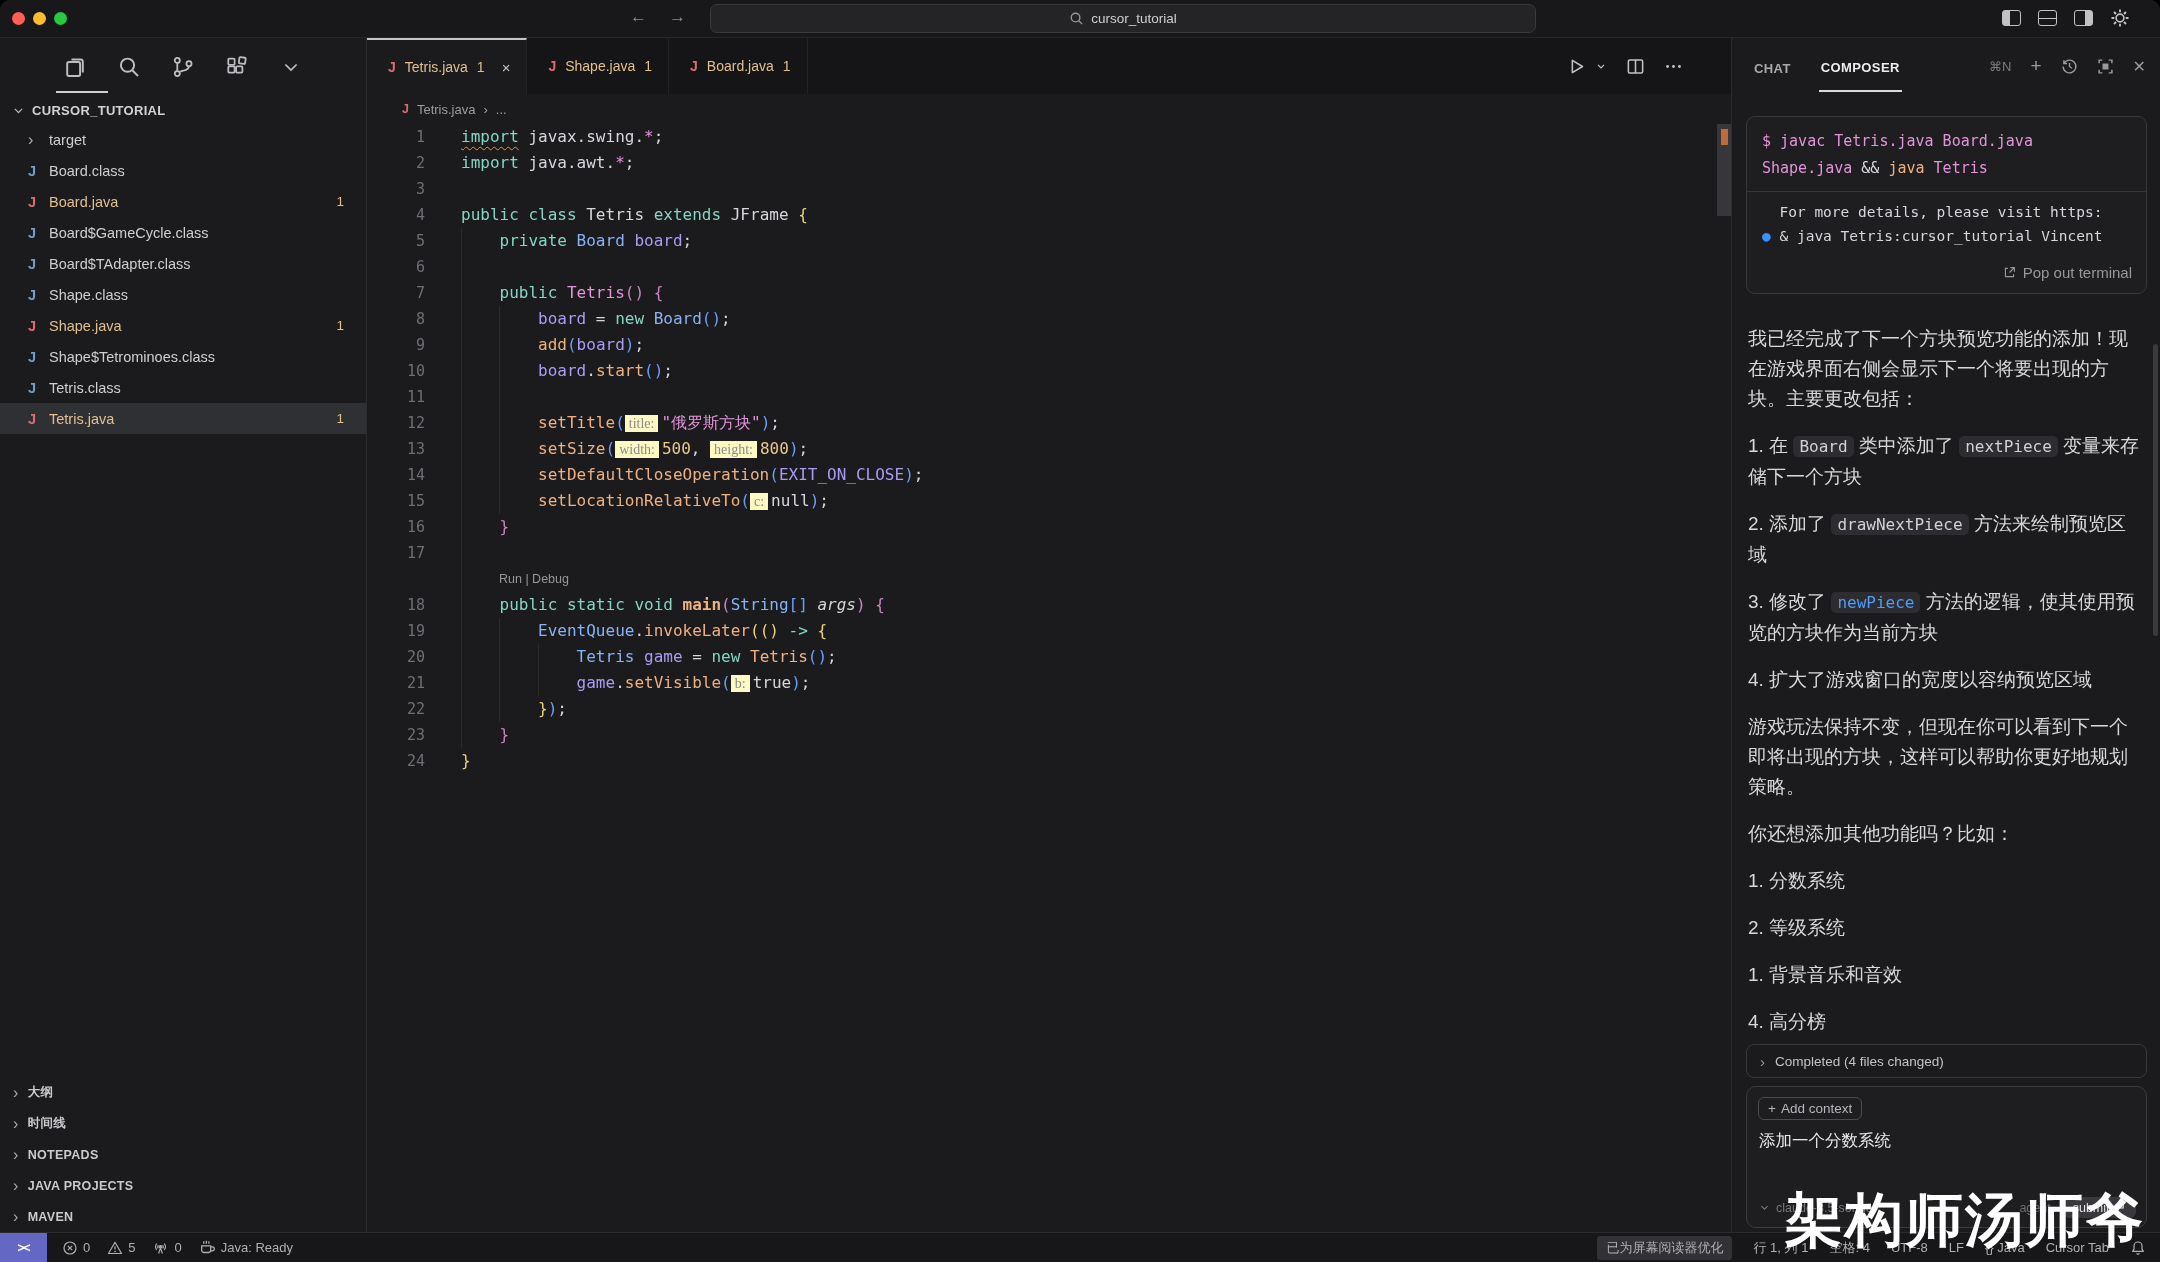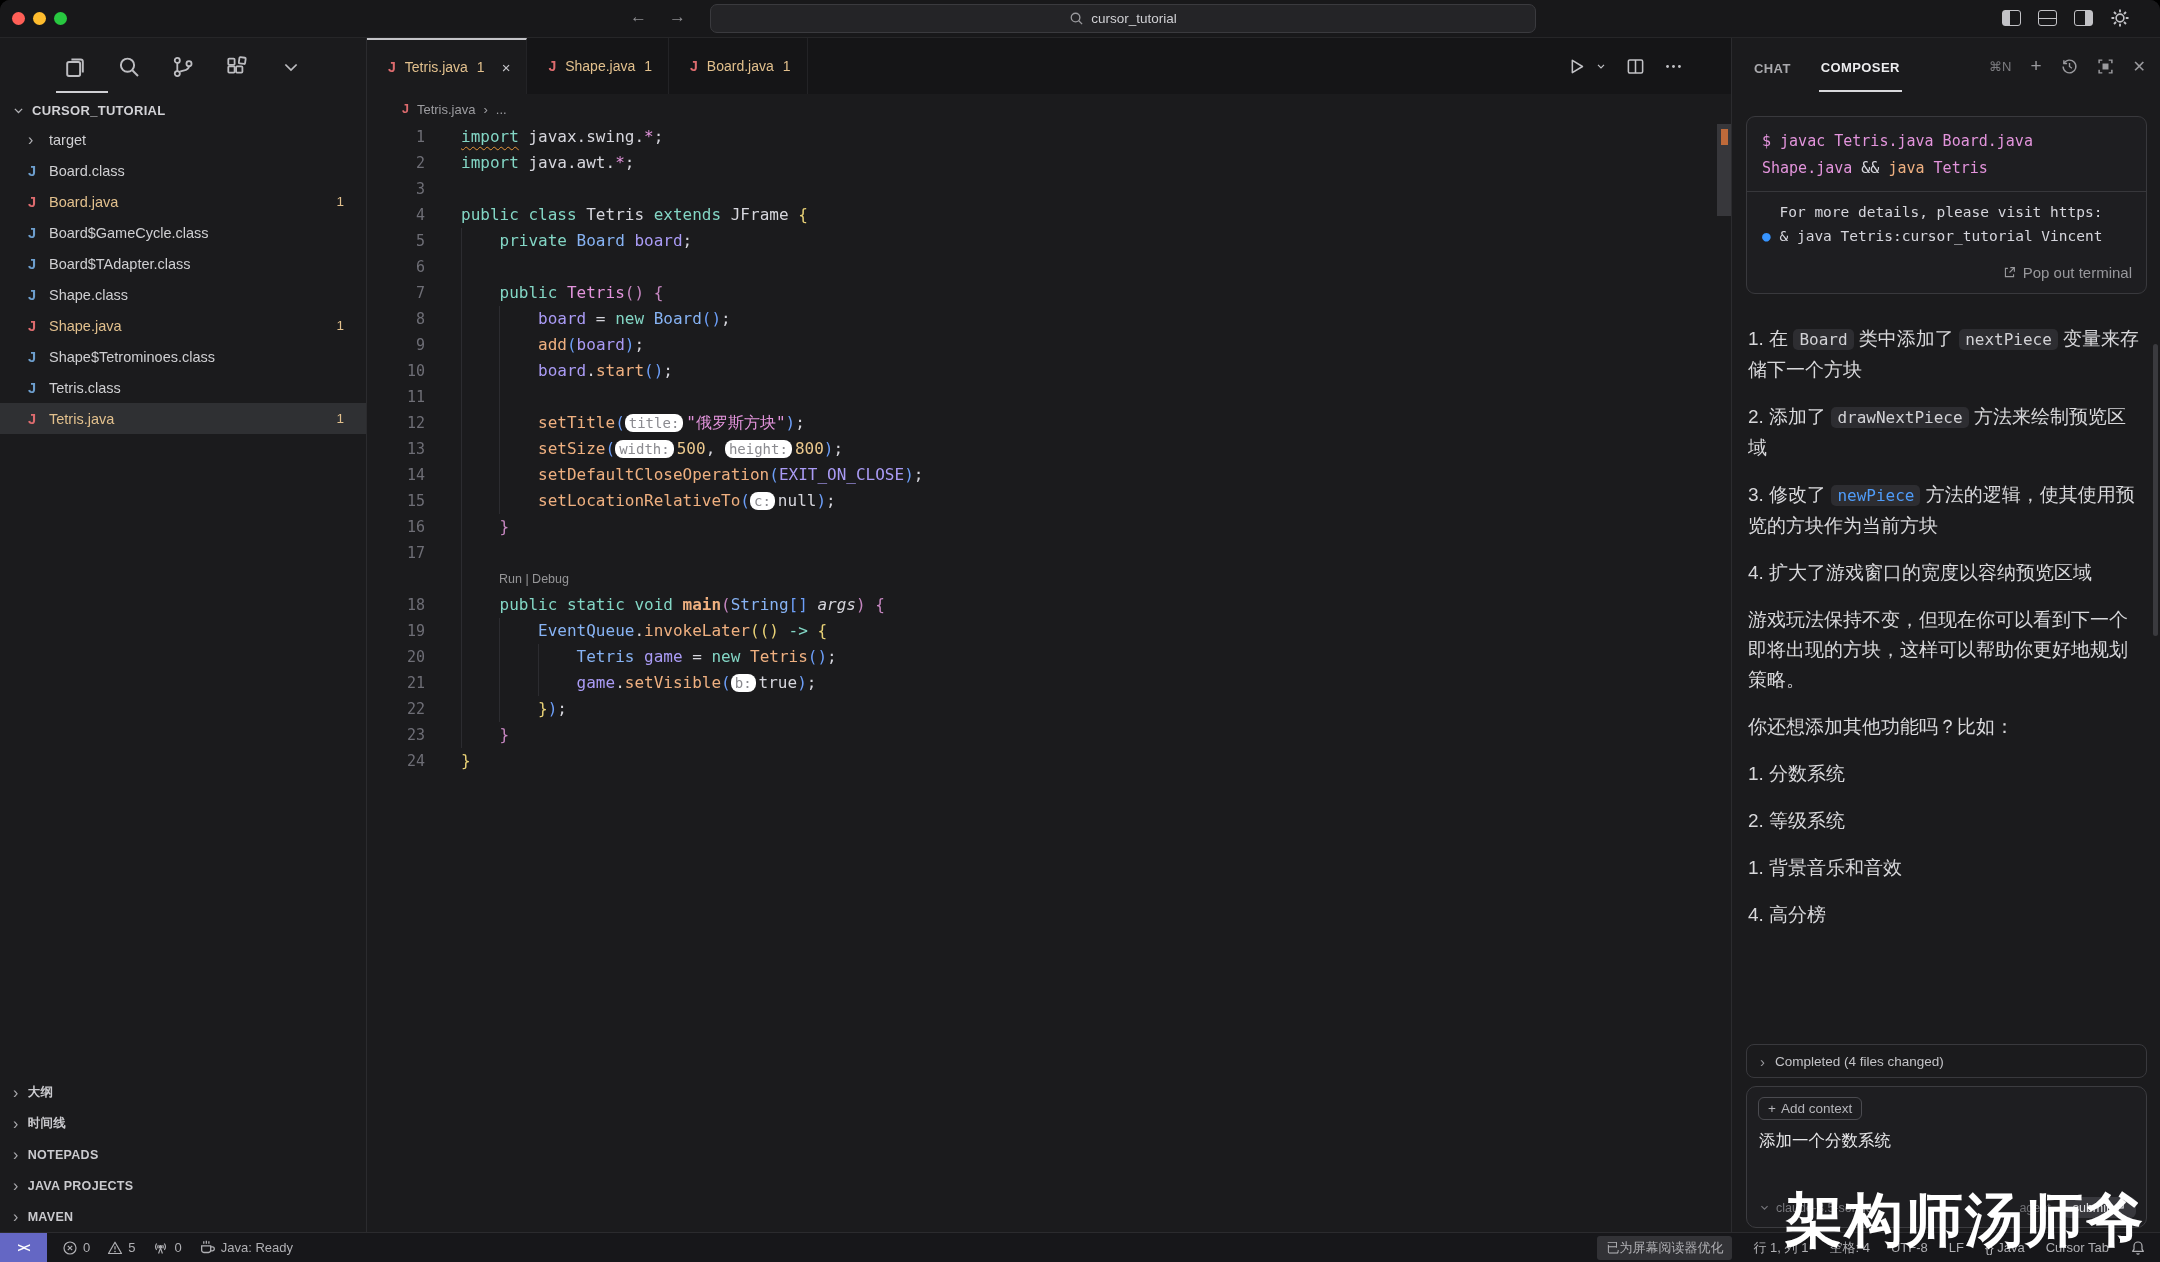--- a/index.html
+++ b/index.html
@@ -50,21 +50,21 @@
   .breadcrumb .jic{font-weight:bold;font-size:12.5px;}
   .codearea{position:absolute;top:86px;left:0;right:0;bottom:0;overflow:hidden;}
   .guide{position:absolute;width:1px;background:#2c2c30;}
   .cline{display:flex;height:26px;line-height:26px;}
   .lnum{width:58px;text-align:right;color:#6e6e76;font-family:"DejaVu Sans Mono",monospace;font-size:15px;flex:none;}
   .ltext{padding-left:36px;font-family:"DejaVu Sans Mono",monospace;font-size:16px;white-space:pre;}
   .lenstext{padding-left:74px;font-family:"Liberation Sans",sans-serif;font-size:12.5px;color:#969698;line-height:26px;}
   .x-k{color:#83d6c5}.x-f{color:#efb080}.x-fb{color:#efb080;font-weight:bold}.x-c{color:#e394dc}
   .x-t{color:#87b3f4}.x-v{color:#aa9bf5}.x-s{color:#e394dc}.x-n{color:#ebc88d}.x-d{color:#d6d6dd}
   .x-y{color:#e8d176}.x-m{color:#c586c0}.x-b{color:#6c9ef8}.x-a{color:#d6d6dd;font-style:italic}
-  .x-i{color:#8a8a8f;background:#ffffff;border-radius:8px;padding:1px 4px;font-size:14px;margin-right:3px;}
+  .x-i{color:#8a8a8f;background:#fef9c3;border-radius:0;padding:1px 4px;font-size:14px;margin-right:3px;font-family:Liberation Serif, serif;}
   .sq{text-decoration:underline wavy #e5953a;text-decoration-thickness:1px;text-underline-offset:4px;}
   .escroll{position:absolute;right:0;top:0;width:14px;height:92px;background:#47474c;opacity:.65;}
   .emark{position:absolute;right:3px;top:5px;width:7px;height:16px;background:#bf6a3a;}
   
   .chat{width:429px;border-left:1px solid #2b2b2e;position:relative;background:#1b1b1d;}
   .chathead{position:absolute;top:0;left:0;right:0;height:56px;display:flex;align-items:center;padding-left:20px;gap:26px;}
   .ctab{font-size:13px;font-weight:bold;letter-spacing:.4px;color:#a9a9ad;padding:19px 2px 15px;}
   .ctab.active{color:#ededef;border-bottom:2px solid #d9d9dc;}
   .chead-icons{position:absolute;right:14px;top:0;height:56px;display:flex;align-items:center;gap:19px;color:#9a9a9e;}
   .termbox{position:absolute;left:14px;right:13px;top:78px;border:1px solid #39393d;border-radius:9px;background:#1e1e21;}
@@ -466,20 +466,21 @@
             <svg width="13" height="13" viewBox="0 0 16 16">
                 <path d="M6 3H3v10h10v-3" fill="none" stroke="#98989c" stroke-width="1.4"></path>
                 <path d="M9 2h5v5M14 2 8 8" fill="none" stroke="#98989c" stroke-width="1.4"></path>
               </svg>
           </span>
           <span>Pop out terminal</span>
         </div>
       </div>
 
       <div class="msgs" id="msgs">
+          <p>我已经完成了下一个方块预览功能的添加！现在游戏界面右侧会显示下一个将要出现的方块。主要更改包括：</p>
           <p>1. 在 <span class="chip">Board</span> 类中添加了 <span class="chip">nextPiece</span> 变量来存储下一个方块</p>
           <p>2. 添加了 <span class="chip">drawNextPiece</span> 方法来绘制预览区域</p>
           <p>3. 修改了 <span class="chip lnk">newPiece</span> 方法的逻辑，使其使用预览的方块作为当前方块</p>
           <p>4. 扩大了游戏窗口的宽度以容纳预览区域</p>
           <p>游戏玩法保持不变，但现在你可以看到下一个即将出现的方块，这样可以帮助你更好地规划策略。</p>
           <p>你还想添加其他功能吗？比如：</p>
           <p>1. 分数系统</p>
           <p>2. 等级系统</p>
           <p>1. 背景音乐和音效</p>
           <p>4. 高分榜</p>

